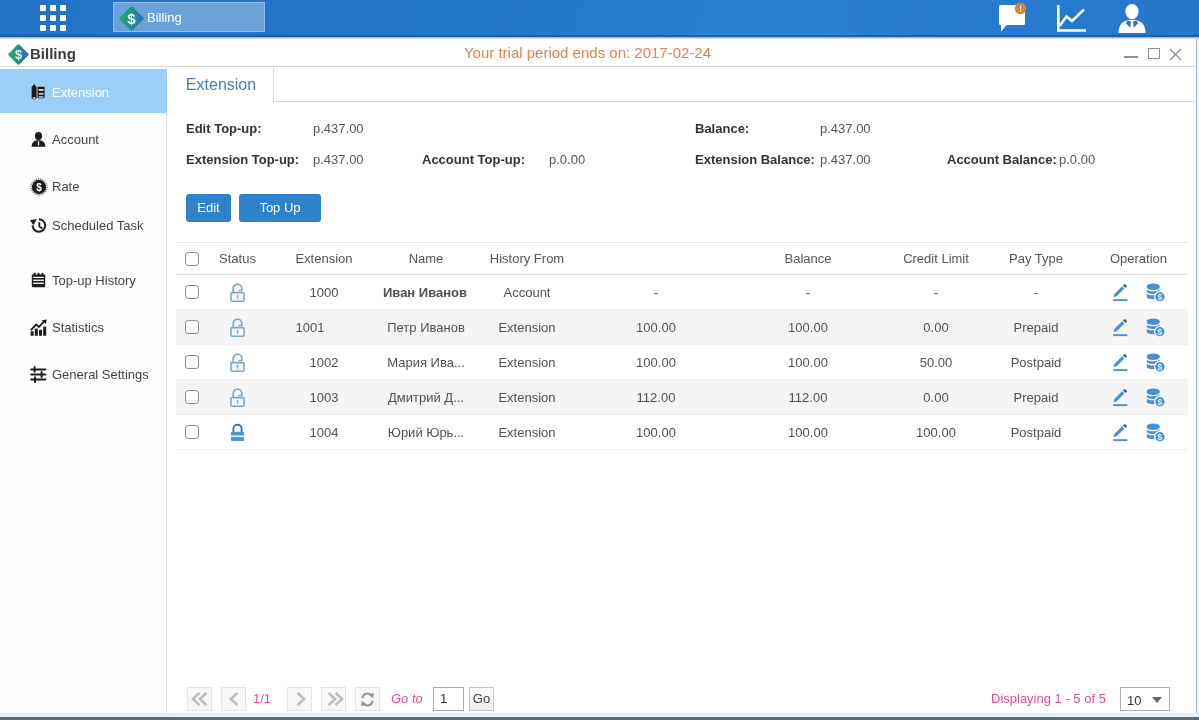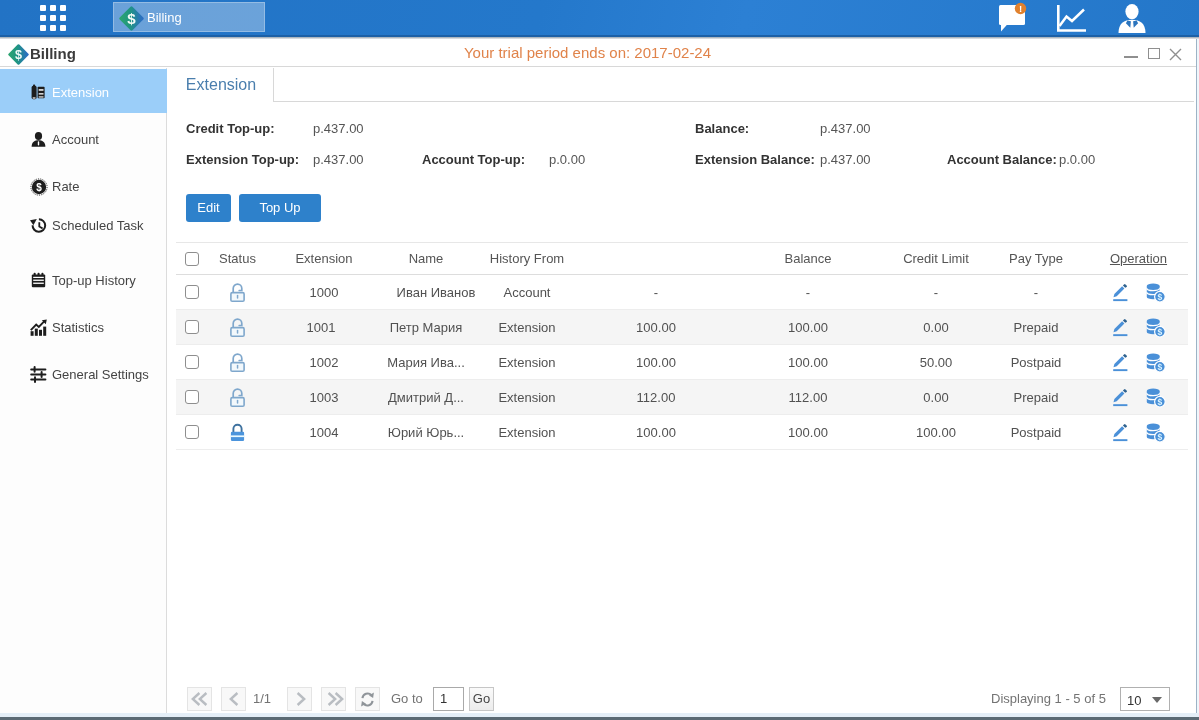--- a/index.html
+++ b/index.html
@@ -51,21 +51,21 @@
 .tbl .even { background:#f5f5f5; }
 .cell { position:absolute; top:0; height:100%; display:flex; align-items:center; justify-content:center;
   font-size:13px; color:#515151; }
 .hdr .cell { color:#555; }
 .cbx { position:absolute; left:9px; top:50%; margin-top:-7px; width:14px; height:14px;
   border:1px solid #8e8e8e; border-radius:3px; background:#fff; }
 
 
 .pgbtn { position:absolute; top:687px; width:25px; height:24px; background:#f8f8f8;
   border:1px solid #e4e4e4; text-align:center; color:#bcbcbc; font-size:17px; line-height:21px; overflow:hidden; }
-.ftext { position:absolute; font-size:13px; color:#737373; }
+.ftext { position:absolute; font-size:13px; color:#ec4899; }
 .goinput { position:absolute; left:433px; top:687px; width:31px; height:24px; border:1px solid #a9a9a9;
   background:#fff; font-size:13px; color:#333; text-align:left; padding-left:6px; line-height:22px; }
 .gobtn { position:absolute; left:469px; top:687px; width:25px; height:24px;
   background:linear-gradient(#fafafa,#ececec); border:1px solid #c6c6c6; text-align:center;
   font-size:13px; color:#444; line-height:22px; }
 .pgsel { position:absolute; left:1120px; top:687px; width:50px; height:24px; background:#fff;
   border:1px solid #b0b0b0; }
 .pgsel .n { position:absolute; left:6px; top:5px; font-size:13px; color:#333; }
 .pgsel .tri { position:absolute; right:7px; top:9px; width:0; height:0;
   border-left:5px solid transparent; border-right:5px solid transparent; border-top:6px solid #696969; }
@@ -223,21 +223,21 @@
 </g>
       </svg></span>
     <span class="lbl">General Settings</span>
   </div>
 
 <div class="tabline"></div>
 <div class="activetab">
     <span>Extension</span>
   </div>
 
-<div class="slabel" style="left:186px; top:121px;">Credit Top-up:</div>
+<div class="slabel" style="left:186px; top:121px;">Edit Top-up:</div>
 <div class="svalue" style="left:313px; top:121px;">p.437.00</div>
 <div class="slabel" style="left:695px; top:121px;">Balance:</div>
 <div class="svalue" style="left:820px; top:121px;">p.437.00</div>
 <div class="slabel" style="left:186px; top:152px;">Extension Top-up:</div>
 <div class="svalue" style="left:313px; top:152px;">p.437.00</div>
 <div class="slabel" style="left:422px; top:152px;">Account Top-up:</div>
 <div class="svalue" style="left:549px; top:152px;">p.0.00</div>
 <div class="slabel" style="left:695px; top:152px;">Extension Balance:</div>
 <div class="svalue" style="left:820px; top:152px;">p.437.00</div>
 <div class="slabel" style="left:947px; top:152px;">Account Balance:</div>
@@ -249,33 +249,33 @@
 <div class="tbl" id="tbl">
 <div class="hdr">
       <span class="cbx"></span>
       <div class="cell " style="left:34px; width:55px;">Status</div>
       <div class="cell " style="left:89px; width:118px;">Extension</div>
       <div class="cell " style="left:207px; width:86px;">Name</div>
       <div class="cell " style="left:293px; width:116px;">History From</div>
       <div class="cell " style="left:551px; width:162px;">Balance</div>
       <div class="cell " style="left:713px; width:94px;">Credit Limit</div>
       <div class="cell " style="left:807px; width:106px;">Pay Type</div>
-      <div class="cell " style="left:913px; width:99px;text-decoration:underline;">Operation</div>
+      <div class="cell " style="left:913px; width:99px;">Operation</div>
     </div>
 <div class="row ">
       <span class="cbx"></span>
       <div class="cell " style="left:34px; width:55px;">
         <span style="height:21px;"><svg width="19" height="21" viewBox="0 0 19 21">
 <path d="M5.2,10.6 V6.4 A4.3,4.3 0 0 1 13.8,6.4 V8.5 h-2.6" fill="none" stroke="#7fa7cc" stroke-width="1.7" stroke-linecap="round"></path>
 <rect x="2.9" y="10.6" width="13.2" height="8.6" rx="1.3" fill="#f2f8fc" stroke="#7fa7cc" stroke-width="1.6"></rect>
 <rect x="8.8" y="12.7" width="1.5" height="4" rx="0.75" fill="#7fa7cc"></rect>
 </svg></span>
       </div>
       <div class="cell " style="left:89px; width:118px;">1000</div>
-      <div class="cell " style="left:217px; width:86px;">Иван Иванов</div>
+      <div class="cell " style="left:206px; width:86px;font-weight:bold;">Иван Иванов</div>
       <div class="cell " style="left:293px; width:116px;">Account</div>
       <div class="cell " style="left:409px; width:142px;">-</div>
       <div class="cell " style="left:551px; width:162px;">-</div>
       <div class="cell " style="left:713px; width:94px;">-</div>
       <div class="cell " style="left:807px; width:106px;">-</div>
       <div class="cell" style="left:913px; width:99px;">
         <span style="margin-right:14px; height:19px;"><svg width="20" height="19" viewBox="0 0 20 19">
 <path d="M2.5,14.3 L3.4,11.0 L11.1,3.3 L13.4,5.6 L5.7,13.3 L2.5,14.3 Z" fill="#4a90d8"></path>
 <path d="M11.9,2.5 L13.0,1.4 A1.0,1.0 0 0 1 14.5,1.4 L15.6,2.5 A1.0,1.0 0 0 1 15.6,4.0 L14.2,4.8 Z" fill="#2f628f"></path>
 <rect x="2.2" y="16.2" width="14.2" height="1.9" fill="#4a90d8"></rect>
@@ -295,22 +295,22 @@
     </div>
 <div class="row even">
       <span class="cbx"></span>
       <div class="cell " style="left:34px; width:55px;">
         <span style="height:21px;"><svg width="19" height="21" viewBox="0 0 19 21">
 <path d="M5.2,10.6 V6.4 A4.3,4.3 0 0 1 13.8,6.4 V8.5 h-2.6" fill="none" stroke="#7fa7cc" stroke-width="1.7" stroke-linecap="round"></path>
 <rect x="2.9" y="10.6" width="13.2" height="8.6" rx="1.3" fill="#f2f8fc" stroke="#7fa7cc" stroke-width="1.6"></rect>
 <rect x="8.8" y="12.7" width="1.5" height="4" rx="0.75" fill="#7fa7cc"></rect>
 </svg></span>
       </div>
-      <div class="cell " style="left:86px; width:118px;">1001</div>
-      <div class="cell " style="left:207px; width:86px;">Петр Мария</div>
+      <div class="cell " style="left:75px; width:118px;">1001</div>
+      <div class="cell " style="left:207px; width:86px;">Петр Иванов</div>
       <div class="cell " style="left:293px; width:116px;">Extension</div>
       <div class="cell " style="left:409px; width:142px;">100.00</div>
       <div class="cell " style="left:551px; width:162px;">100.00</div>
       <div class="cell " style="left:713px; width:94px;">0.00</div>
       <div class="cell " style="left:807px; width:106px;">Prepaid</div>
       <div class="cell" style="left:913px; width:99px;">
         <span style="margin-right:14px; height:19px;"><svg width="20" height="19" viewBox="0 0 20 19">
 <path d="M2.5,14.3 L3.4,11.0 L11.1,3.3 L13.4,5.6 L5.7,13.3 L2.5,14.3 Z" fill="#4a90d8"></path>
 <path d="M11.9,2.5 L13.0,1.4 A1.0,1.0 0 0 1 14.5,1.4 L15.6,2.5 A1.0,1.0 0 0 1 15.6,4.0 L14.2,4.8 Z" fill="#2f628f"></path>
 <rect x="2.2" y="16.2" width="14.2" height="1.9" fill="#4a90d8"></rect>
@@ -457,21 +457,21 @@
 <path d="M6.6,5 L13.2,11 L6.6,17"></path>
         <path d="M13.6,5 L20.2,11 L13.6,17"></path>
       </g>
     </svg></div>
 <div class="pgbtn" style="left:355px;"><svg width="17" height="15" viewBox="0 0 18 16" style="margin-top:4px;">
 <path d="M3.6,6.6 A5.6,5.6 0 0 1 13.2,3.4" fill="none" stroke="#8f9499" stroke-width="2.2"></path>
 <polygon points="15.8,0.6 15.0,6.4 10.6,3.6" fill="#8f9499"></polygon>
 <path d="M14.4,9.4 A5.6,5.6 0 0 1 4.8,12.6" fill="none" stroke="#8f9499" stroke-width="2.2"></path>
 <polygon points="2.2,15.4 3.0,9.6 7.4,12.4" fill="#8f9499"></polygon>
 </svg></div>
-<div class="ftext" style="left:391px; top:691px;">Go to</div>
+<div class="ftext" style="left:391px; top:691px;font-style:italic;">Go to</div>
 <div class="goinput">1</div>
 <div class="gobtn">Go</div>
 <div class="ftext" style="left:991px; top:691px;">Displaying 1 - 5 of 5</div>
 <div class="pgsel">
     <span class="n">10</span>
     <span class="tri"></span>
   </div>
 
 <div class="frame-right"></div>
 <div class="frame-bottom-light"></div>

